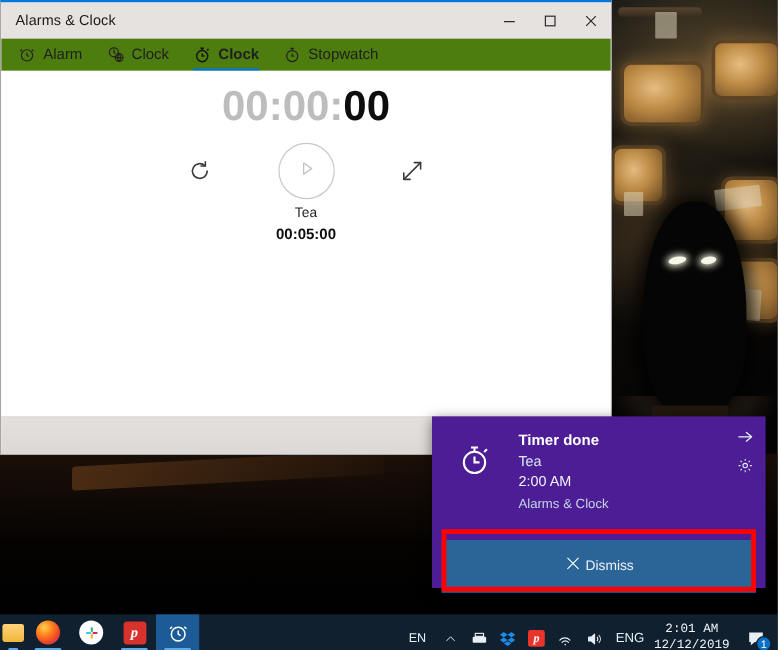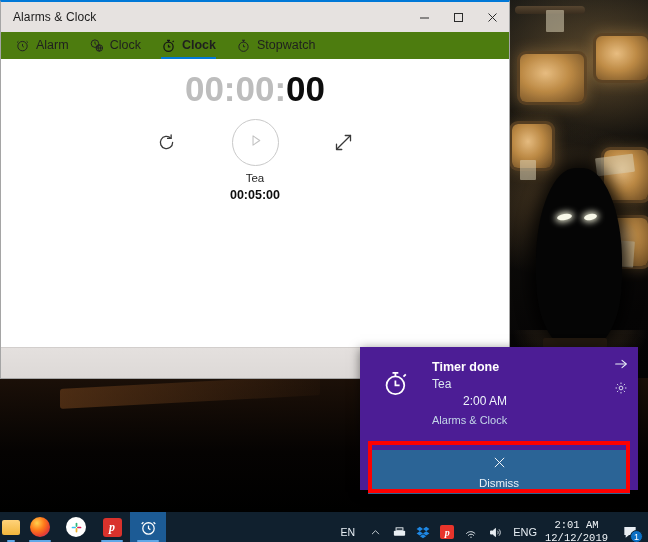--- a/index.html
+++ b/index.html
@@ -146,31 +146,31 @@
     background: #4c1d95; color: #fff;
     box-shadow: 0 2px 10px rgba(0,0,0,.5);
   }
   #toast-body { position: relative; height: 98px; padding: 12px 10px 0 10px; }
   #toast-icon {
     position: absolute; left: 22px; top: 22px; width: 28px; height: 28px; color: #fff;
   }
   #toast-text { margin-left: 62px; }
   #toast-title { font-size: 12.5px; font-weight: bold; color: #ffffff; line-height: 1.35; }
   #toast-sub   { font-size: 12px; color: #dbe6f0; line-height: 1.45; }
-  #toast-time  { font-size: 12px; color: #eef4fa; line-height: 1.45; margin-left: 31px; }
+  #toast-time  { font-size: 12px; color: #eef4fa; line-height: 1.45; }
   #toast-app   { font-size: 11px; color: #c3d6e8; line-height: 1.7; }
   #toast-actions { position: absolute; right: 8px; top: 8px; text-align: center; }
   .toast-ico { width: 18px; height: 18px; color: #e9f1f8; margin-bottom: 6px; display:flex; align-items:center; justify-content:center;}
 
   #dismiss-wrap {
     position: absolute; left: 8px; right: 8px; top: 103px; height: 44px;
   }
   #dismiss-button {
     width: 100%; height: 100%; background: #2b6496;
-    display: flex; flex-direction: column; align-items: center; justify-content: center;
+    display: flex; align-items: center; justify-content: center;
     gap: 3px; color: #fff;
   }
   #dismiss-label { font-size: 11.5px; color: #eaf2f9; }
 
   #highlight-box {
     position: absolute; left: 368px; top: 441px; width: 262px; height: 52px;
     border: 4px solid #fe0000; pointer-events: none;
   }
 
   

